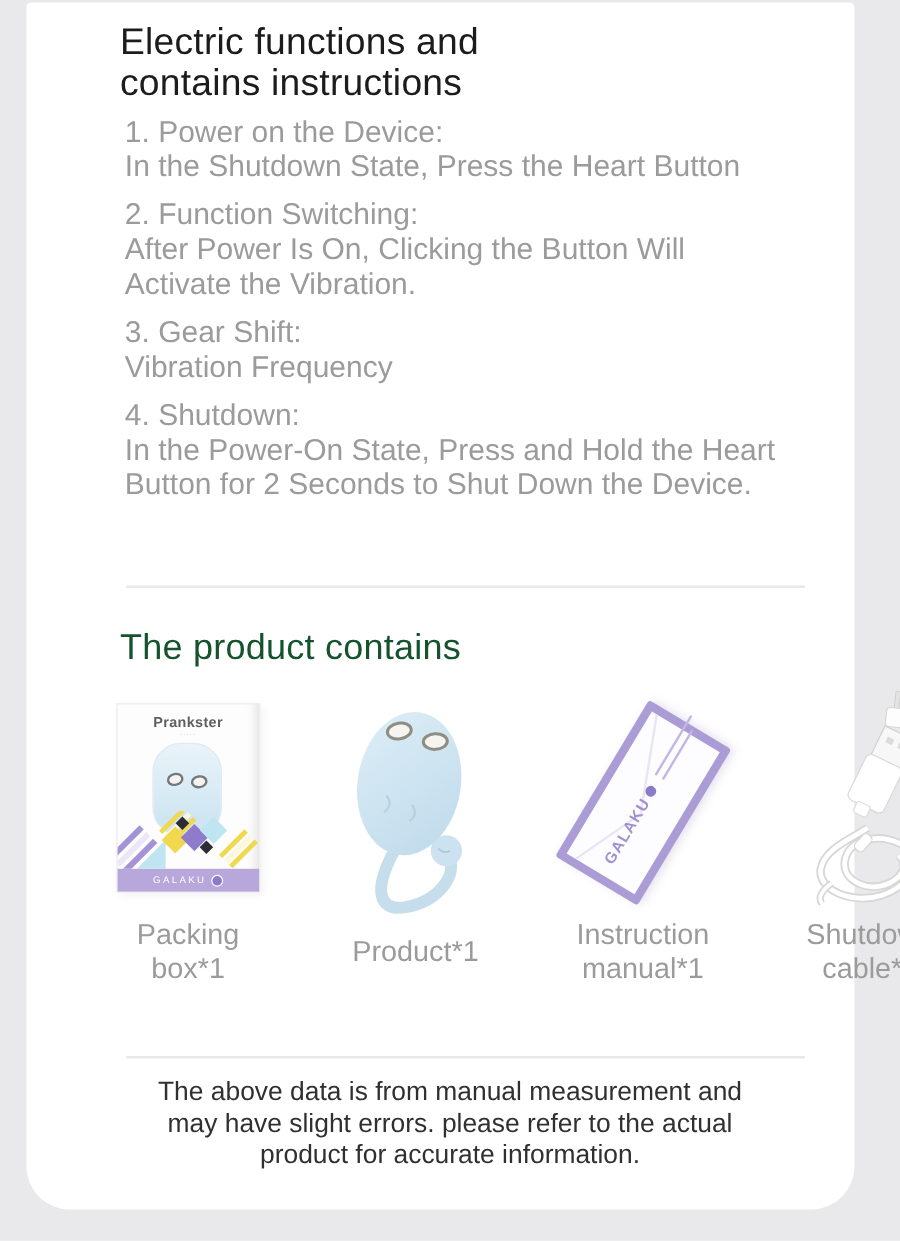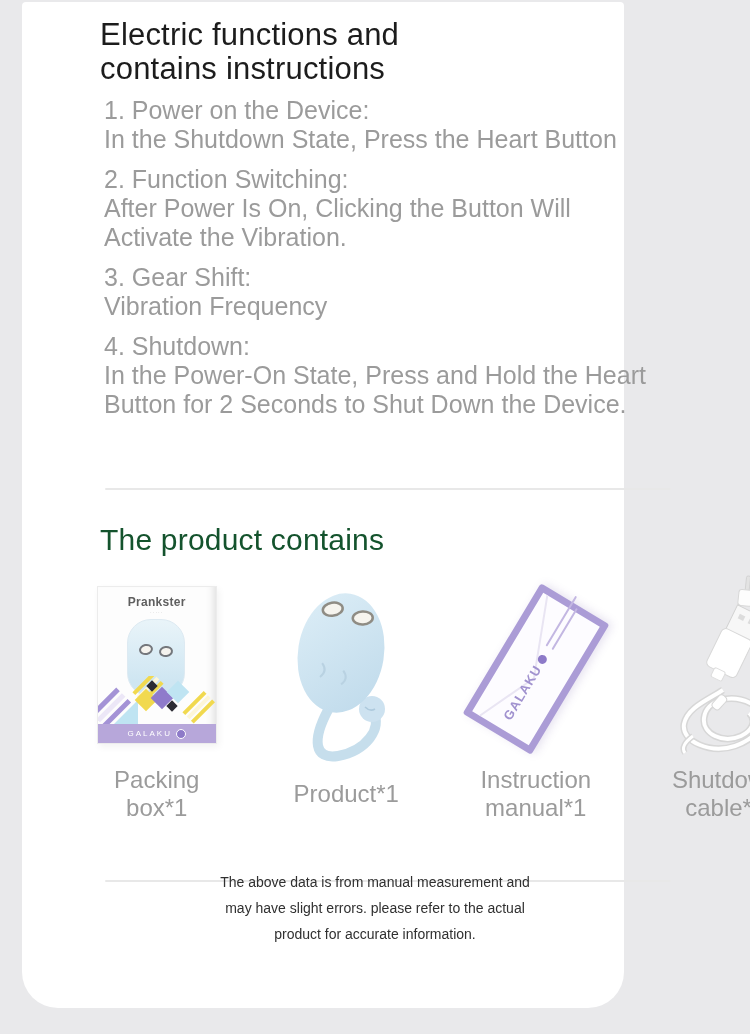--- a/index.html
+++ b/index.html
@@ -5,21 +5,21 @@
   html,body { margin:0; padding:0; }
   body {
     width:750px; height:1034px;
     background:#e9e9eb;
     font-family:"Liberation Sans", sans-serif;
     position:relative;
     overflow:hidden;
   }
   .card {
     position:absolute; left:22px; top:2px;
-    width:602px; height:1006px;
+    width:690px; height:1006px;
     background:#ffffff;
     border-radius:4px 4px 36px 36px;
   }
   
   .main-title {
     position:absolute; left:78px; top:16px;
     font-size:31px; line-height:34px; color:#1c1c1c;
     font-weight:500; letter-spacing:0.2px;
   }
   .steps { position:absolute; left:82px; top:94px; width:600px; }
@@ -87,22 +87,22 @@
   .manual-logo-dot { width:9px; height:9px; border-radius:50%; background:#8d7ac8; }
   .manual-lines { display:flex; flex-direction:column; gap:5px; z-index:2; }
   .manual-lines i { display:block; height:2px; background:#c3b7e2; border-radius:1px; }
   .manual-lines i:nth-child(1){ width:58px; }
   .manual-lines i:nth-child(2){ width:48px; }
   .manual-fold { position:absolute; left:0; top:0; width:100%; height:100%; }
   
   .cable-svg { margin-top:2px; }
   
   .footer-note {
-    position:absolute; left:0; top:867px; width:706px;
-    text-align:center; font-size:14px; line-height:26px; color:#303030;
+    position:absolute; left:0; top:895px; width:706px;
+    text-align:center; font-size:22px; line-height:26px; color:#303030;
   }
 </style>
 </head>
 <body>
 
 <div class="card">
 
   <div class="main-title">
     <div>Electric functions and</div>
     <div>contains instructions</div>

